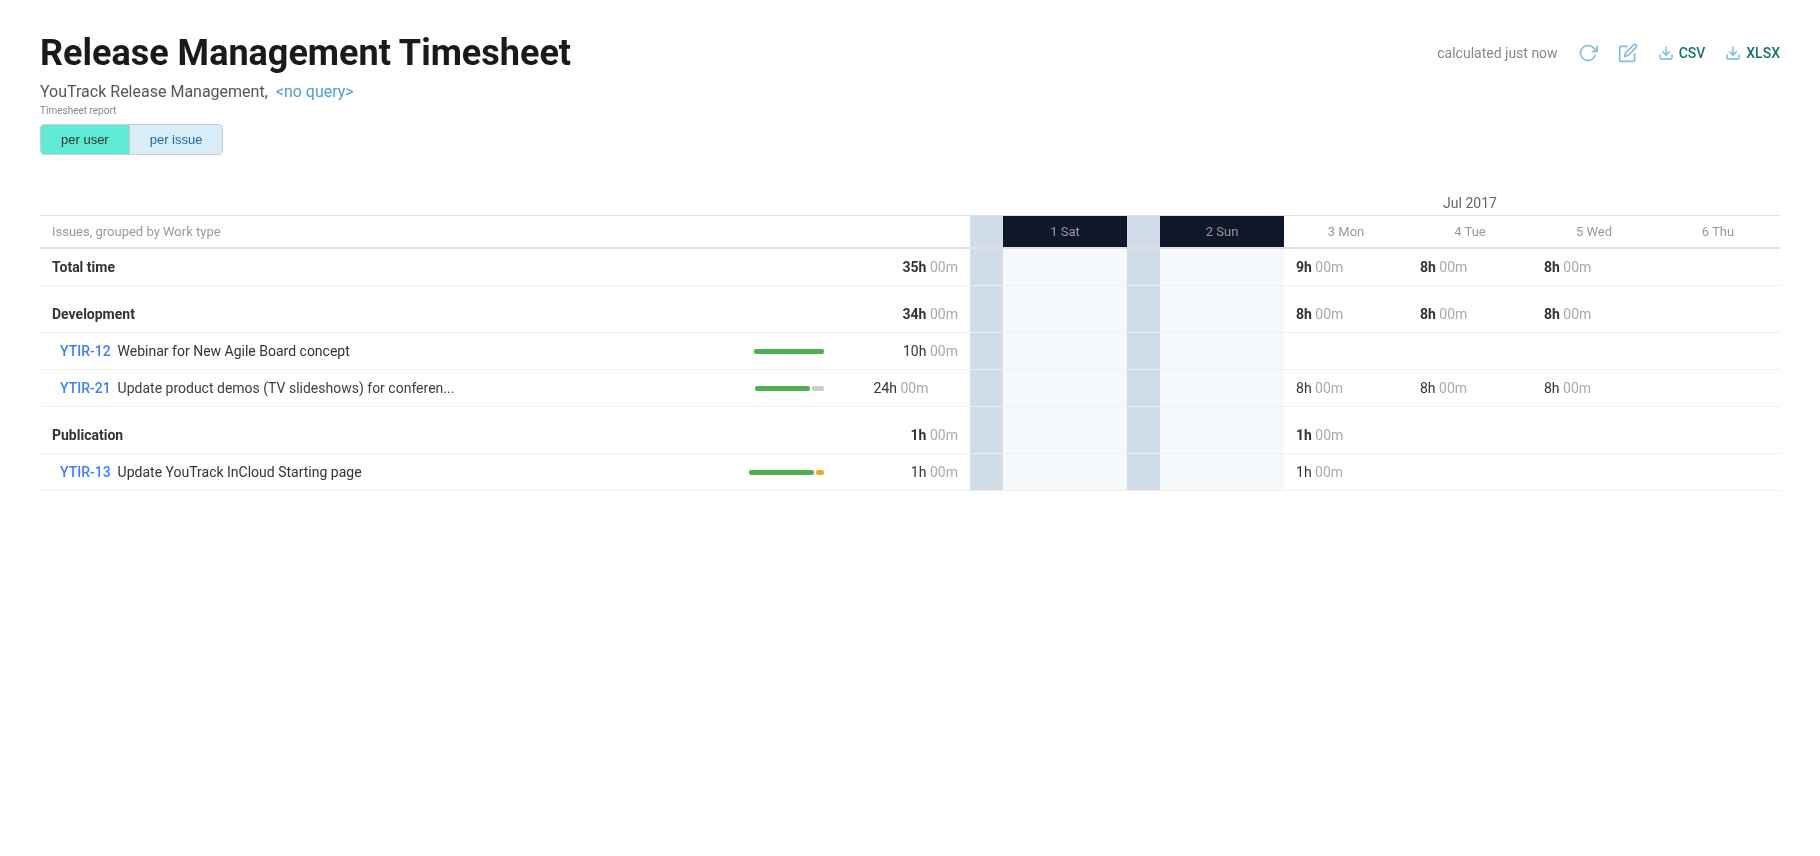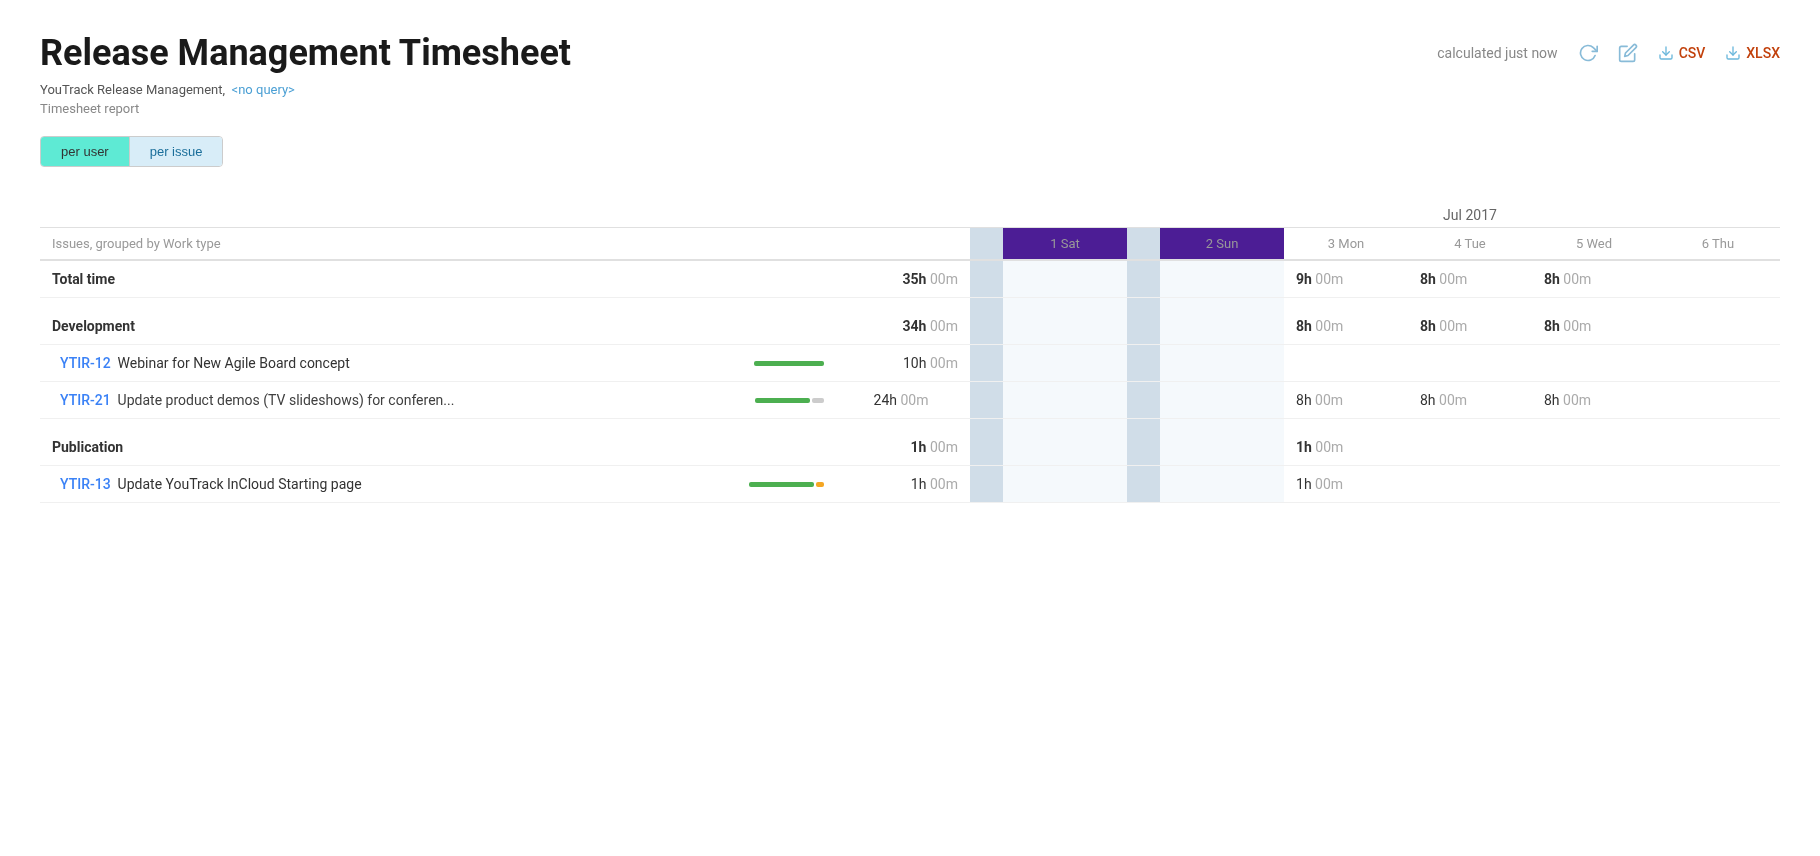--- a/index.html
+++ b/index.html
@@ -38,38 +38,38 @@
       color: #aac8e0;
       font-size: 18px;
       display: flex;
       align-items: center;
       gap: 4px;
     }
     .download-btn {
       display: flex;
       align-items: center;
       gap: 5px;
-      color: #c2410c;
+      color: #0f766e;
       font-size: 14px;
       cursor: pointer;
       font-weight: 500;
     }
     .subtitle-row {
-      font-size: 13px;
+      font-size: 16px;
       color: #555;
       margin-bottom: 4px;
     }
     .subtitle-row a {
       color: #4a9fd4;
       text-decoration: none;
     }
     .report-type {
-      font-size: 13px;
+      font-size: 10px;
       color: #888;
-      margin-bottom: 20px;
+      margin-bottom: 8px;
     }
     .toggle-group {
       display: flex;
       border: 1px solid #ccc;
       border-radius: 4px;
       overflow: hidden;
       width: fit-content;
       margin-bottom: 30px;
     }
     .toggle-btn {
@@ -109,21 +109,21 @@
     }
     .col-header-row th {
       font-weight: normal;
       color: #999;
       font-size: 13px;
       border-top: 1px solid #e0e0e0;
       border-bottom: 1px solid #e0e0e0;
       padding: 8px 12px;
     }
     .col-header-row th.weekend {
-      background: #4c1d95;
+      background: #0f172a;
     }
     .col-header-row th.day-col {
       text-align: center;
       width: 90px;
     }
 
     
     .sep-col {
       width: 2px;
       background: #d0dde8;

